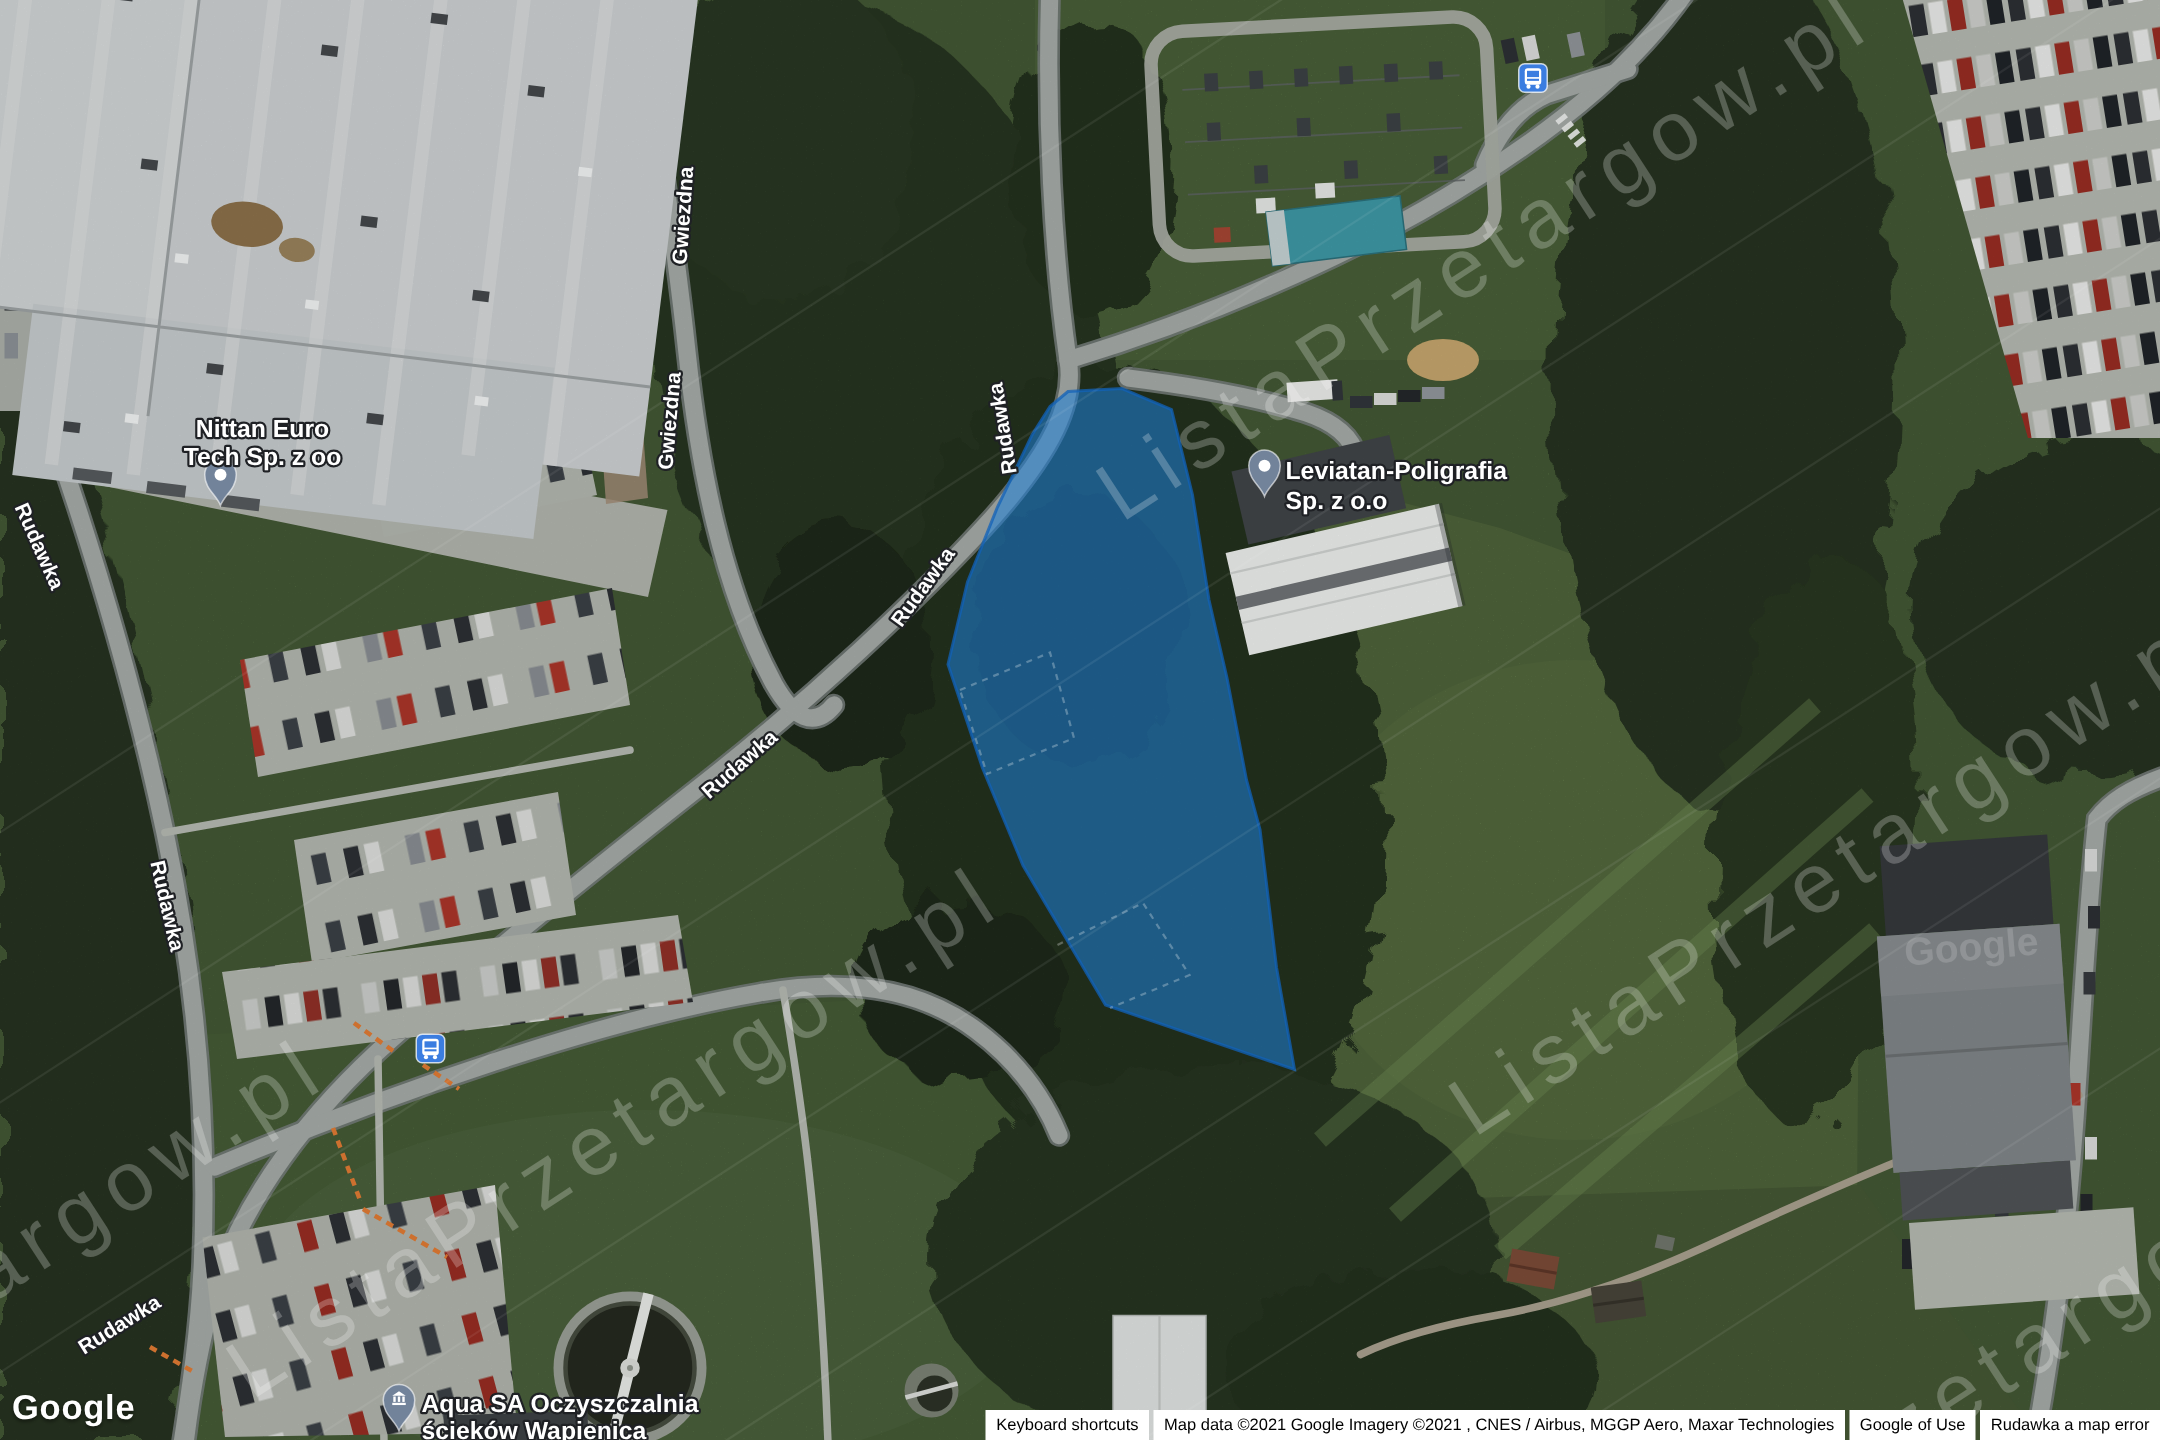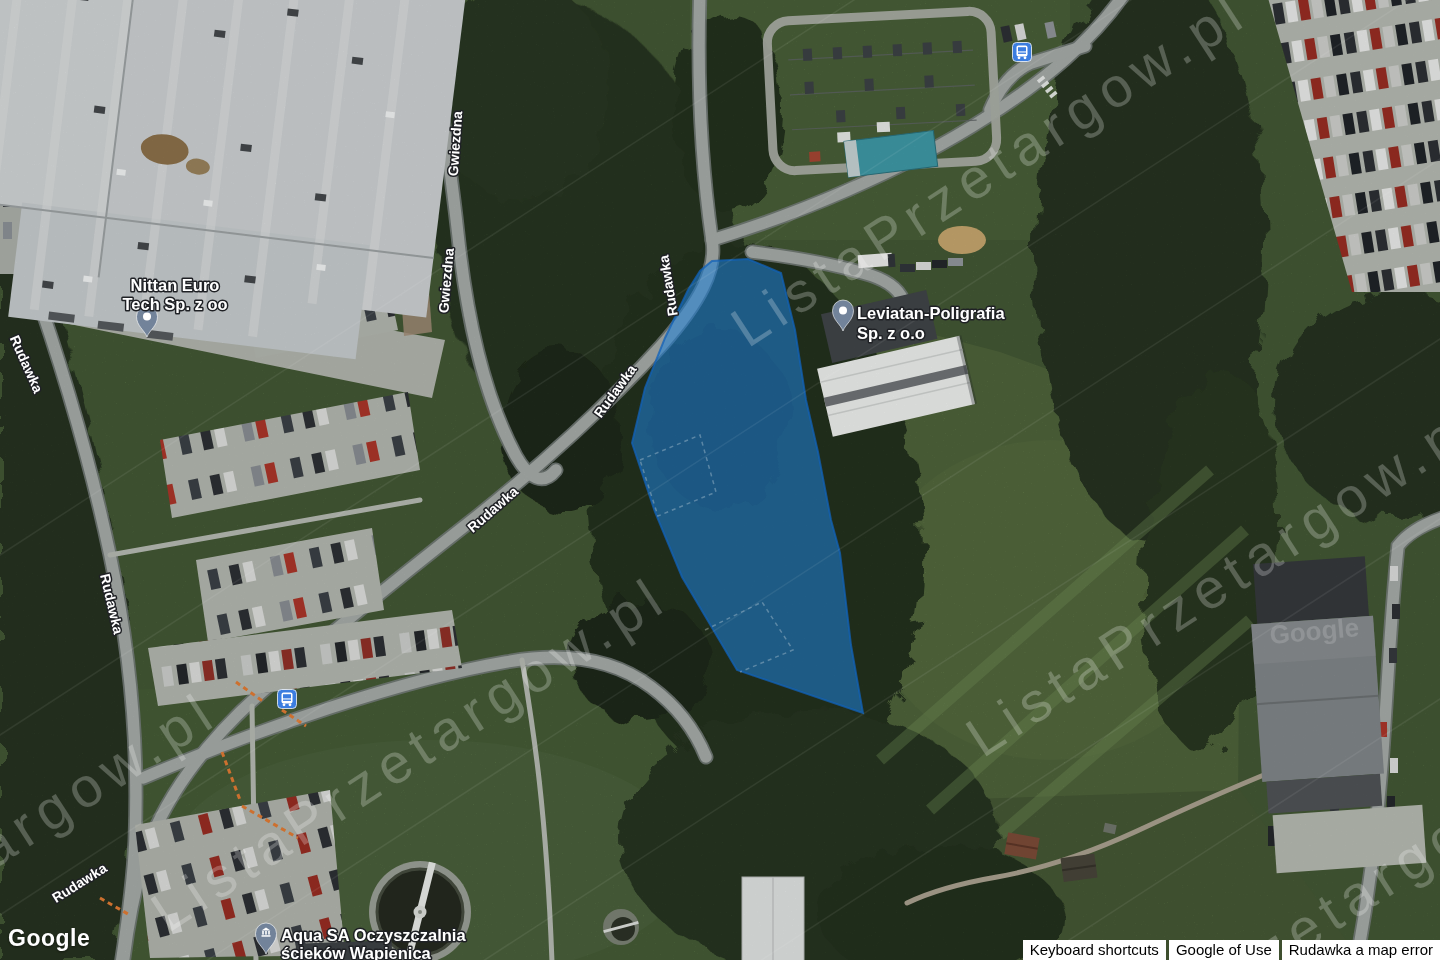--- a/index.html
+++ b/index.html
@@ -8,21 +8,21 @@
   svg{display:block}
   svg text{font-family:"Liberation Sans","DejaVu Sans",sans-serif}
   .maplabel{fill:#fff;stroke:#1f2125;stroke-width:3px;paint-order:stroke;
             stroke-linejoin:round;font-weight:700}
   .poi{font-size:16.5px}
   .road{font-size:14px}
   .wm{fill:rgba(255,255,255,.24);font-size:56px;letter-spacing:8px;font-weight:400}
   .gwm{fill:rgba(255,255,255,.16);font-size:26px;font-weight:700}
   .logo{position:absolute;left:8px;bottom:8px;color:#fff;font-size:23px;font-weight:700;
         letter-spacing:.5px;text-shadow:0 1px 3px rgba(0,0,0,.55)}
-  .attrib{position:absolute;right:0;bottom:0;display:flex;height:20px;font-size:15px;
+  .attrib{position:absolute;right:0;bottom:0;display:flex;height:20px;font-size:11px;
           color:#000;align-items:flex-start}
   .attrib .seg{background:#fff;padding:0 7px;line-height:20px;margin-left:3px;white-space:nowrap}
   .attrib .btn{cursor:pointer}
 </style>
 </head>
 <body>
 
 <div class="stage">
 <svg width="1440" height="960" viewBox="0 0 1440 960">
   <defs>
@@ -383,16 +383,17 @@
       <circle cx="-3" cy="5.8" r="1.4" fill="#fff"></circle>
           <circle cx="3" cy="5.8" r="1.4" fill="#fff"></circle>
     </g>
   </g>
 </svg>
 
 <div class="logo">Google</div>
 
 <div class="attrib">
   <div class="seg btn">Keyboard shortcuts</div>
+  <div class="seg">Map data ©2021 Google Imagery ©2021 , CNES / Airbus, MGGP Aero, Maxar Technologies</div>
   <div class="seg btn">Google of Use</div>
   <div class="seg btn">Rudawka a map error</div>
 </div>
 </div>
 
 </body></html>

